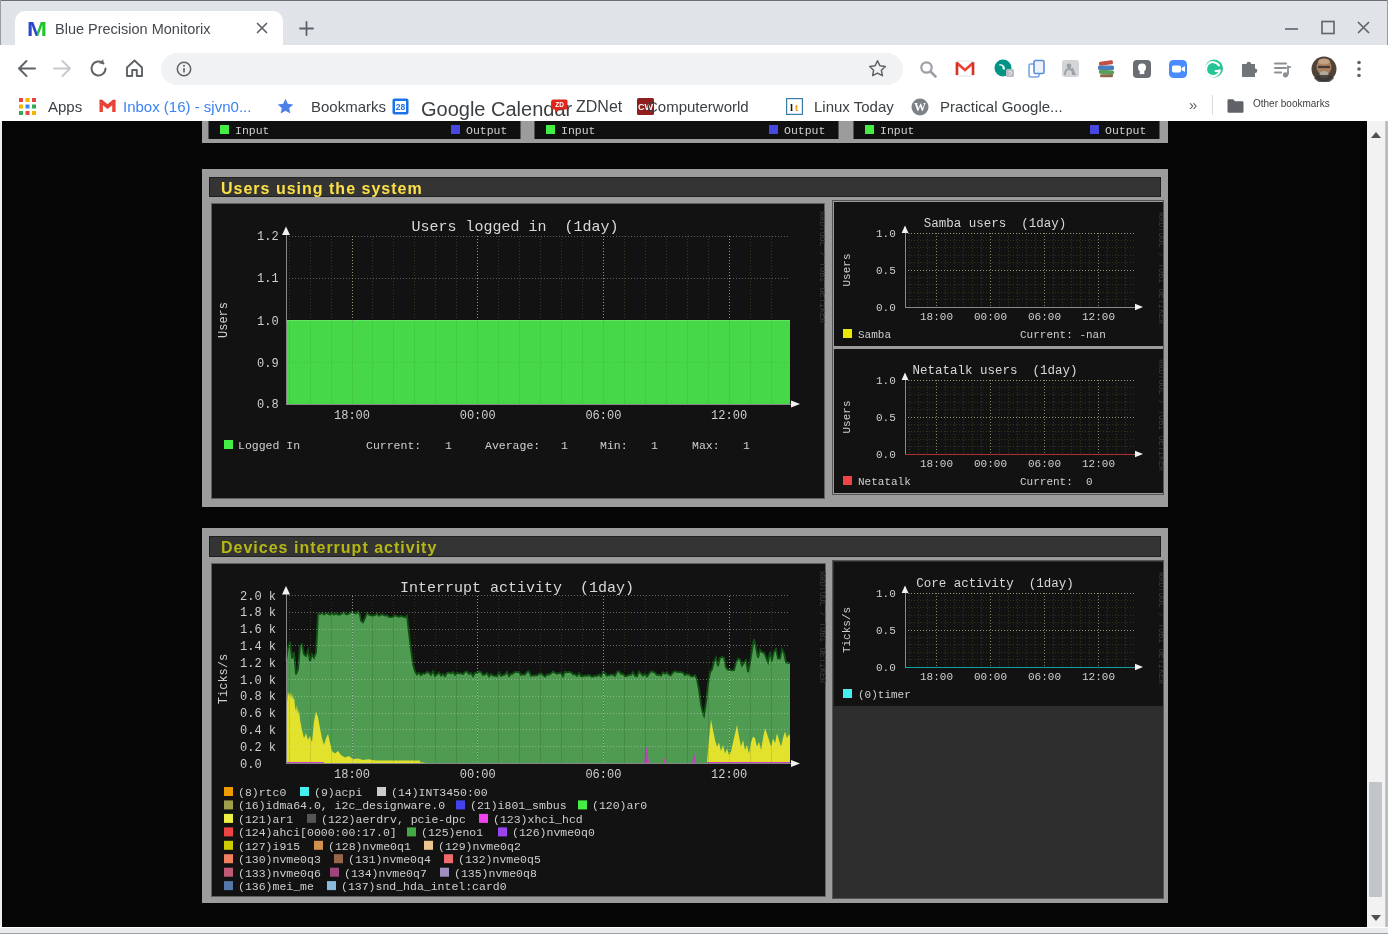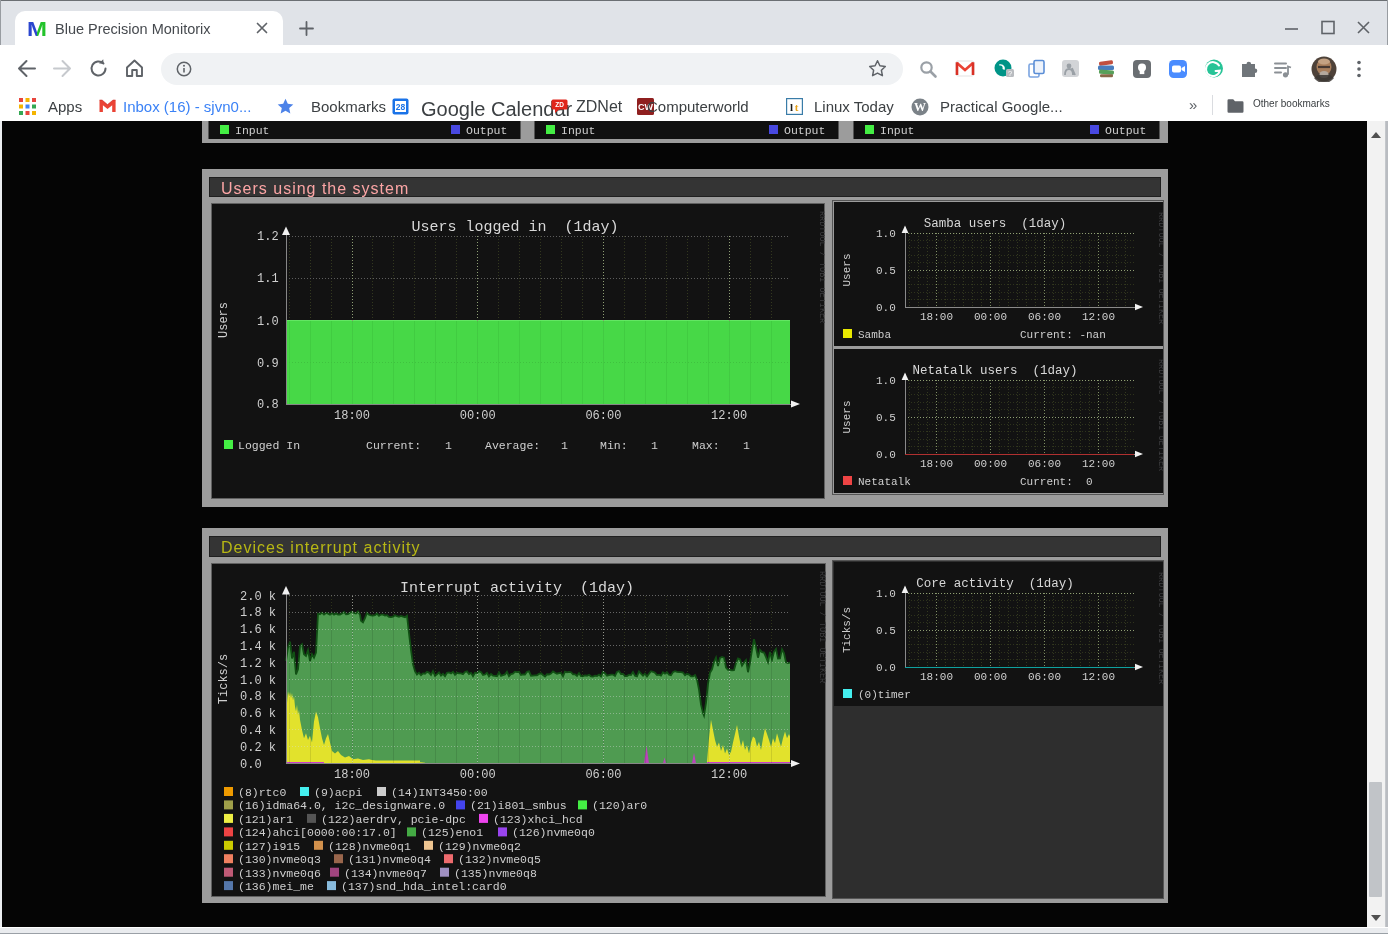--- a/index.html
+++ b/index.html
@@ -190,24 +190,24 @@
     </svg>
     <div class="abs" style="left:853px;top:121px;width:307px;height:18px;background:#101010;border-left:1px solid #555;border-right:1px solid #555"></div>
     <svg class="abs" style="left:853px;top:121px" width="307" height="18" viewBox="0 0 307 18">
       <rect x="12" y="4" width="9" height="9" fill="#44ee44"></rect>
       <text x="27" y="13" font-size="11.5" fill="#cfcfcf" text-anchor="start" font-family="Liberation Mono" font-weight="normal" xml:space="preserve">Input</text>
       <rect x="237" y="4" width="9" height="9" fill="#4848e0"></rect>
       <text x="252" y="13" font-size="11.5" fill="#cfcfcf" text-anchor="start" font-family="Liberation Mono" font-weight="normal" xml:space="preserve">Output</text>
     </svg>
     <div class="abs" style="left:202px;top:169px;width:966px;height:338px;background:#9c9c9c"></div>
     <div class="abs" style="left:209px;top:177px;width:952px;height:20px;background:#343434;border:1px solid #1f1f1f"></div>
-    <div class="tx" style="left:221px;top:179.5px;font-size:16px;letter-spacing:1px;font-weight:normal;color:#fca5a5">Users using the system</div>
+    <div class="tx" style="left:221px;top:179.5px;font-size:16px;letter-spacing:1px;font-weight:bold;color:#fde047">Users using the system</div>
     <div class="abs" style="left:202px;top:528px;width:966px;height:375px;background:#9c9c9c"></div>
     <div class="abs" style="left:209px;top:536px;width:952px;height:21px;background:#343434;border:1px solid #1f1f1f"></div>
-    <div class="tx" style="left:221px;top:539px;font-size:16px;letter-spacing:1px;font-weight:normal;color:#b7b714">Devices interrupt activity</div>
+    <div class="tx" style="left:221px;top:539px;font-size:16px;letter-spacing:1px;font-weight:bold;color:#b7b714">Devices interrupt activity</div>
     <div class="abs" style="left:832px;top:200px;width:332px;height:295px;background:#9c9c9c;border:1px solid #555"></div>
     <svg class="abs" style="left:834px;top:202px" width="329" height="144" viewBox="0 0 329 144">
       <rect x="0" y="0" width="329" height="144" fill="#121212"></rect>
       <g shape-rendering="crispEdges">
         <line x1="75.4" y1="31" x2="75.4" y2="105" stroke="#33381f" stroke-dasharray="1 2"></line>
         <line x1="84.5" y1="31" x2="84.5" y2="105" stroke="#33381f" stroke-dasharray="1 2"></line>
         <line x1="93.5" y1="31" x2="93.5" y2="105" stroke="#33381f" stroke-dasharray="1 2"></line>
         <line x1="102.5" y1="31" x2="102.5" y2="105" stroke="#33381f" stroke-dasharray="1 2"></line>
         <line x1="111.5" y1="31" x2="111.5" y2="105" stroke="#33381f" stroke-dasharray="1 2"></line>
         <line x1="120.5" y1="31" x2="120.5" y2="105" stroke="#33381f" stroke-dasharray="1 2"></line>

